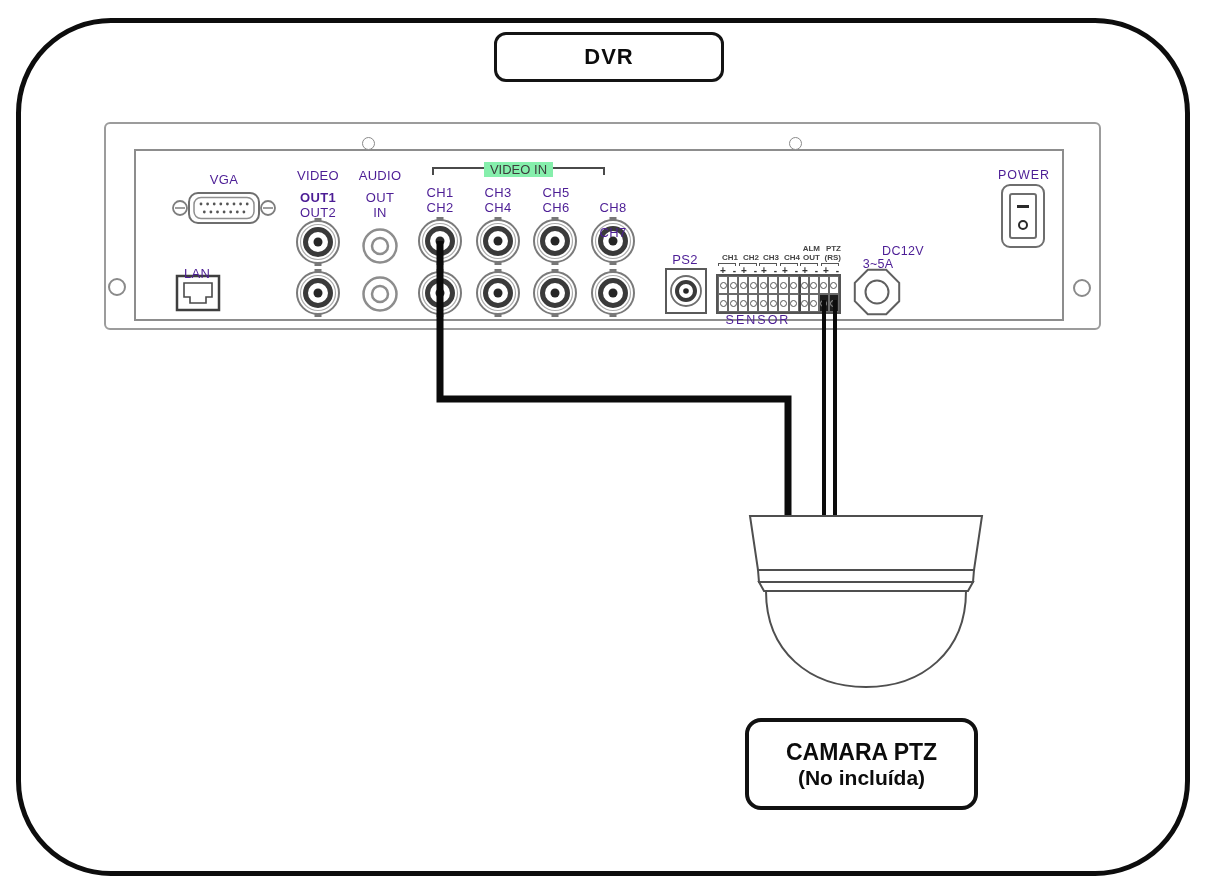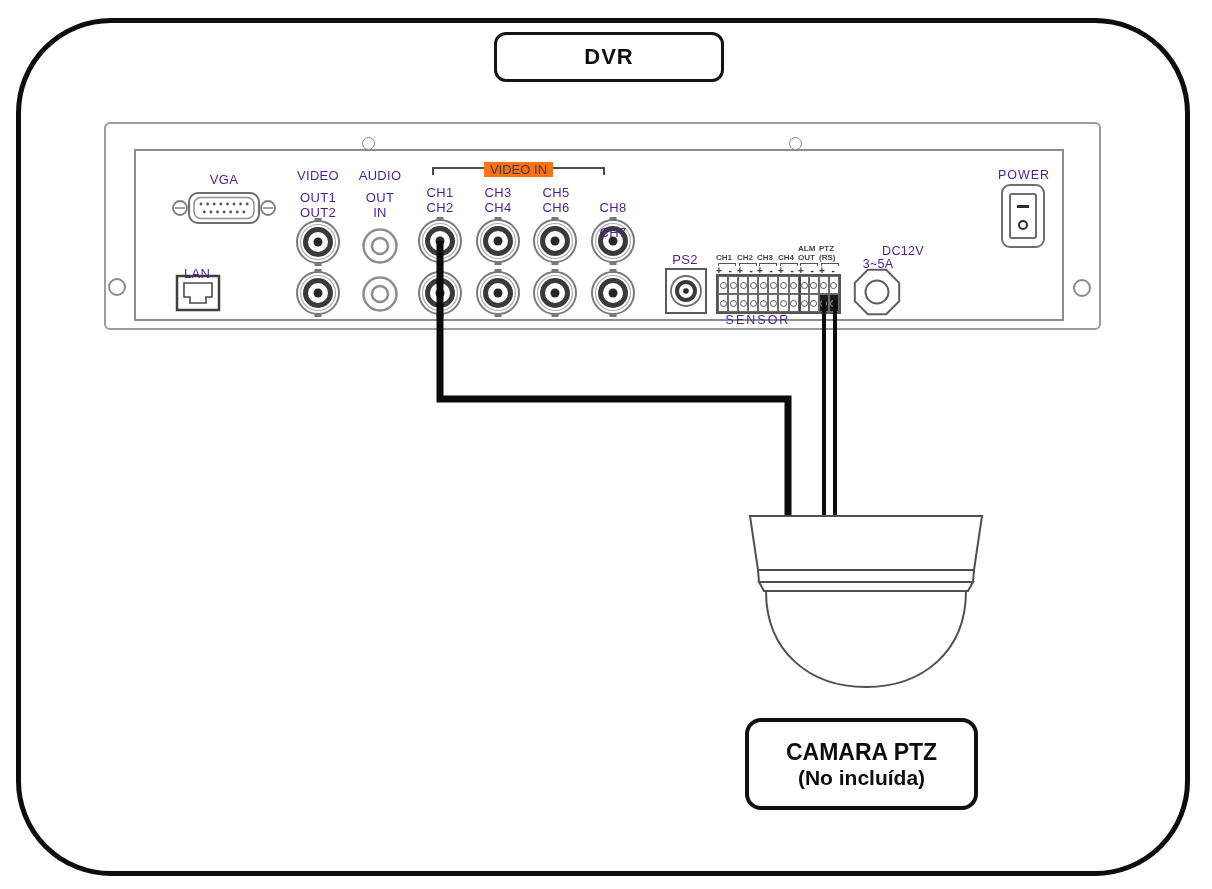--- a/index.html
+++ b/index.html
@@ -28,33 +28,33 @@
 
   
   .lbl { position:absolute; text-align:center; font-size:13px; line-height:14px;
     color:#4c1d95; z-index:4; letter-spacing:0.3px; white-space:nowrap; }
   .lbl.sm { font-size:12.5px; }
 
   
   .vin-bracket { position:absolute; left:432px; top:167px; width:173px; height:8px;
     border:2px solid #4a4a4a; border-bottom:none; z-index:3; }
   .vin-title { position:absolute; left:432px; top:160px; width:173px; text-align:center; z-index:4; }
-  .vin-title span { background:#f97316; padding:0 6px; font-size:13px; color:#3c3c3c; }
+  .vin-title span { background:#86efac; padding:0 6px; font-size:13px; color:#3c3c3c; }
 
   
   .sensor-block { position:absolute; left:716px; top:274px; width:125px; height:40px;
     border:2px solid #555; background:#fff; display:grid;
     grid-template-columns:repeat(12,1fr); grid-template-rows:1fr 1fr; z-index:2; }
   .scell { border:1px solid #6a6a6a; display:flex; align-items:center; justify-content:center; background:#fff; }
   .scell::after { content:""; width:5px; height:5px; border:1px solid #555; border-radius:50%; }
   .scell.dark { background:#1c1c1c; } .scell.dark::after { border-color:#9a9a9a; }
   .scell.thick { border-left:2px solid #444; }
 
   
-  .sgroup { position:absolute; width:22px; top:245px; text-align:left; z-index:4; color:#444; }
+  .sgroup { position:absolute; width:22px; top:245px; text-align:right; z-index:4; color:#444; }
   .sg-l1 { height:8px; font-size:8px; line-height:8px; font-weight:bold; }
   .sg-l2 { height:9px; font-size:8px; line-height:9px; font-weight:bold; }
   .sg-bracket { height:3px; border:1px solid #555; border-bottom:none; margin:1px 2px 0 2px; }
   .sg-pol { font-size:10px; font-weight:bold; line-height:9px; letter-spacing:2px; color:#333; }
 
   
   .power-outer { position:absolute; left:1001px; top:184px; width:44px; height:64px;
     border:2.5px solid #6e6e6e; border-radius:9px; background:#fff; z-index:2; }
   .power-inner { position:absolute; left:1009px; top:193px; width:28px; height:46px;
     border:2.5px solid #6e6e6e; border-radius:3px; background:#fff; z-index:2; }
@@ -241,21 +241,21 @@
 
   <div class="power-outer"></div>
   <div class="power-inner"></div>
   <div class="rocker-line"></div>
   <div class="rocker-circle"></div>
 
   <div class="lbl" style="left:194px; top:173px; width:60px;">VGA</div>
   <div class="lbl" style="left:172px; top:267px; width:50px;">LAN</div>
 
   <div class="lbl" style="left:286px; top:169px; width:64px;">VIDEO</div>
-  <div class="lbl" style="left:286px; top:191px; width:64px;">OUT1</div>
+  <div class="lbl" style="left:286px; top:191px; width:64px;font-weight:bold;">OUT1</div>
   <div class="lbl" style="left:286px; top:206px; width:64px;">OUT2</div>
 
   <div class="lbl" style="left:348px; top:169px; width:64px;">AUDIO</div>
   <div class="lbl" style="left:348px; top:191px; width:64px;">OUT</div>
   <div class="lbl" style="left:348px; top:206px; width:64px;">IN</div>
 
   <div class="vin-bracket"></div>
   <div class="vin-title">
     <span>VIDEO IN</span>
   </div>

